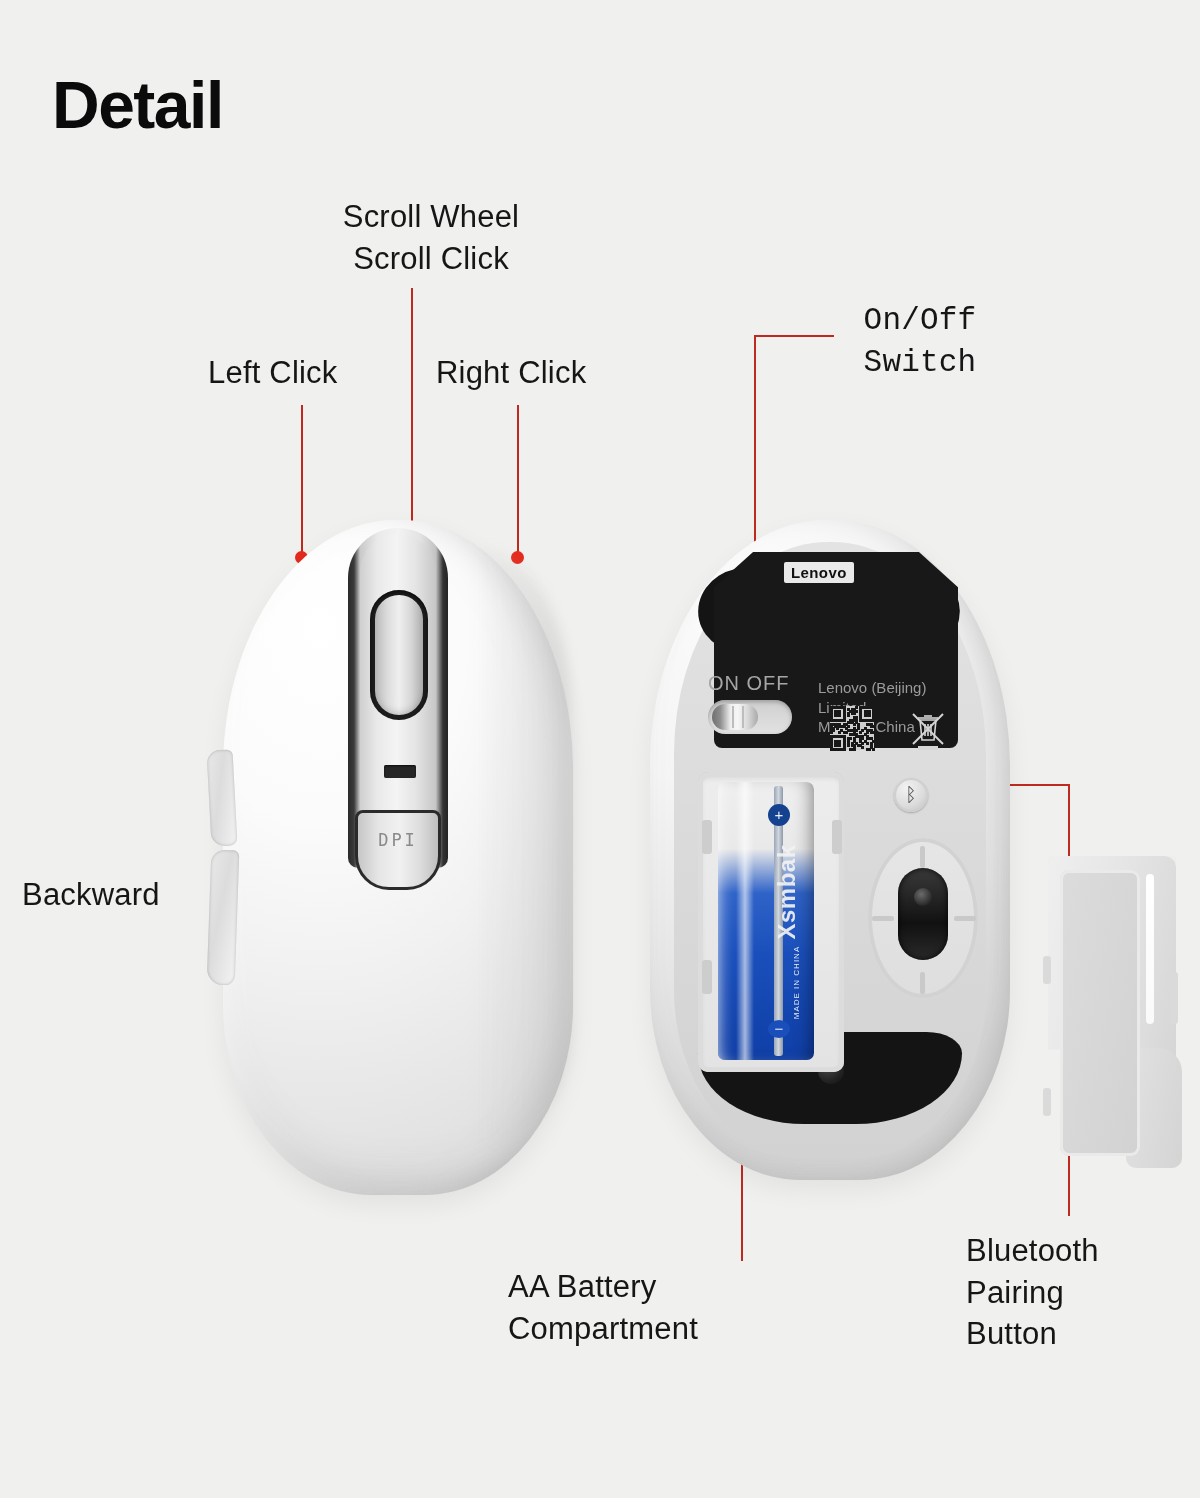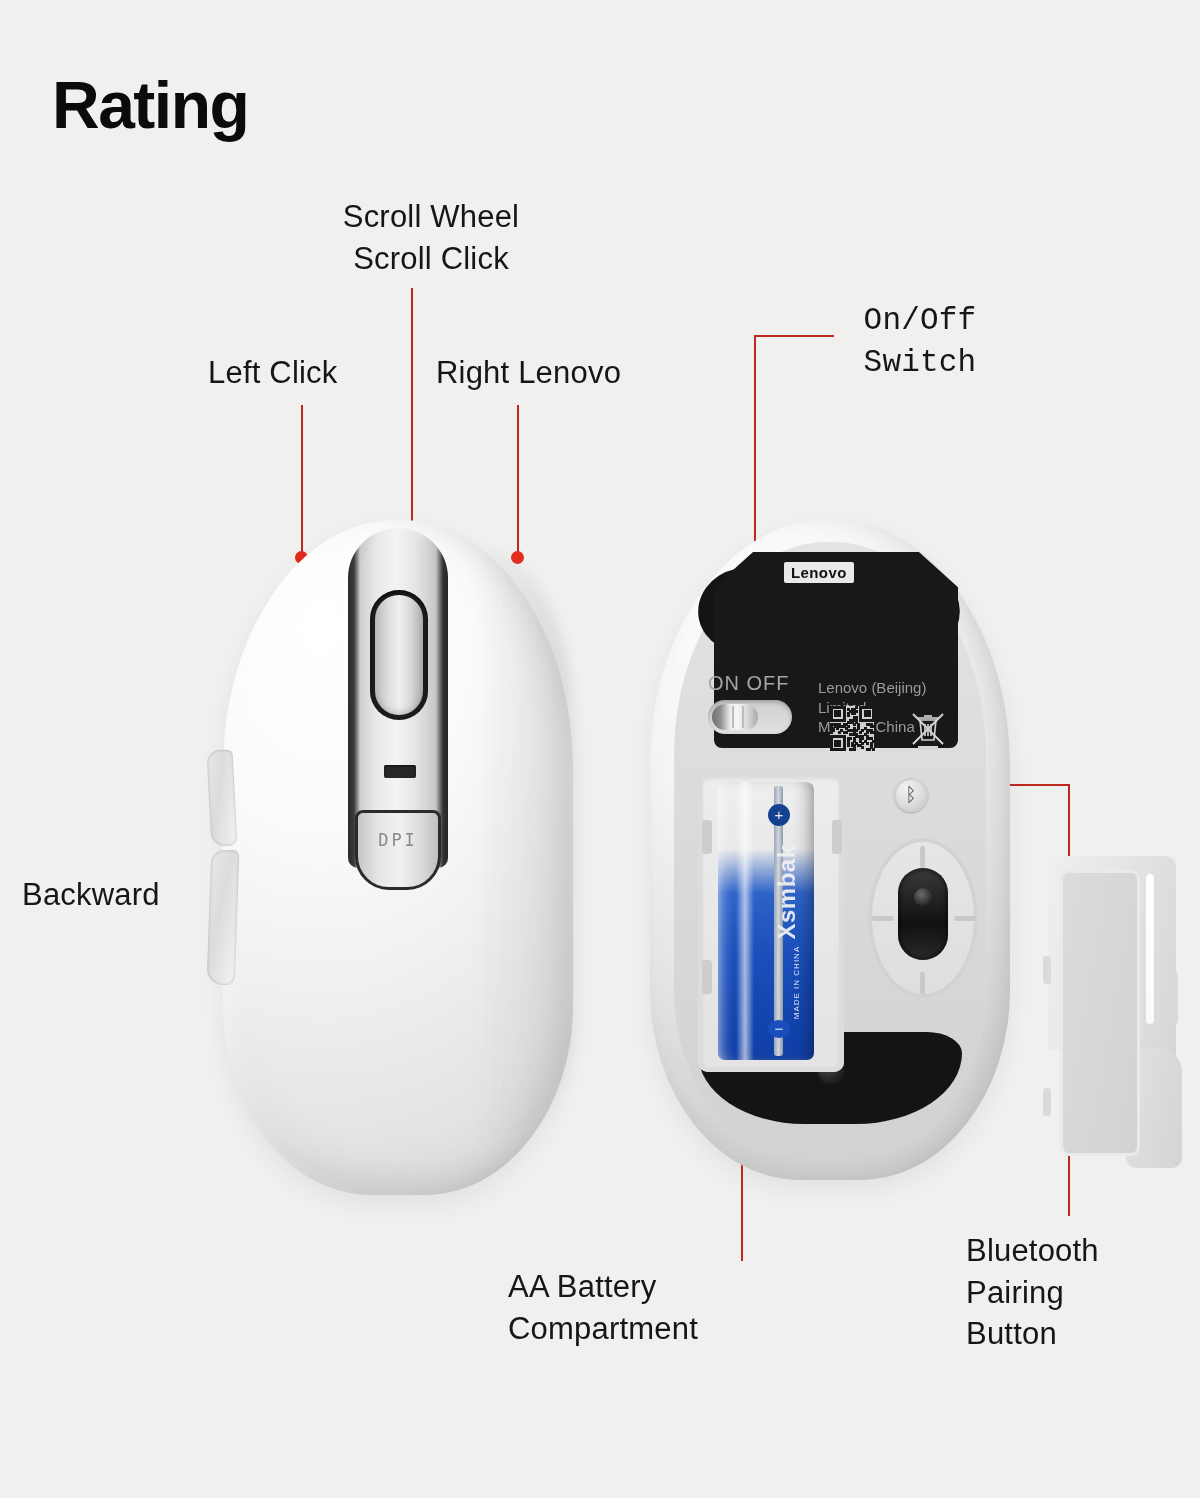--- a/index.html
+++ b/index.html
@@ -301,28 +301,28 @@
     position:absolute;left:78px;top:192px;width:56px;height:120px;
     background:linear-gradient(100deg,#e2e2e2,#d4d4d4);
     border-radius:0 24px 10px 10px;
   }
 </style>
 </head>
 <body>
 
 <div class="stage">
 
-  <div id="page-title">Rating</div>
+  <div id="page-title">Detail</div>
 
   <div class="callout ctr" style="left:245px;top:196px;width:372px;">Scroll Wheel
 Scroll Click</div>
 
   <div class="callout lt" style="left:208px;top:352px;width:200px;">Left Click</div>
 
-  <div class="callout lt" style="left:436px;top:352px;width:220px;">Right Lenovo</div>
+  <div class="callout lt" style="left:436px;top:352px;width:220px;">Right Click</div>
 
   <div class="callout ctr" style="left:800px;top:300px;width:240px;font-family:Liberation Mono, monospace;">On/Off
 Switch</div>
 
 
   <div class="callout lt" style="left:508px;top:1266px;width:330px;">AA Battery
 Compartment</div>
 
   <div class="callout lt" style="left:22px;top:874px;width:220px;">Backward</div>
 

